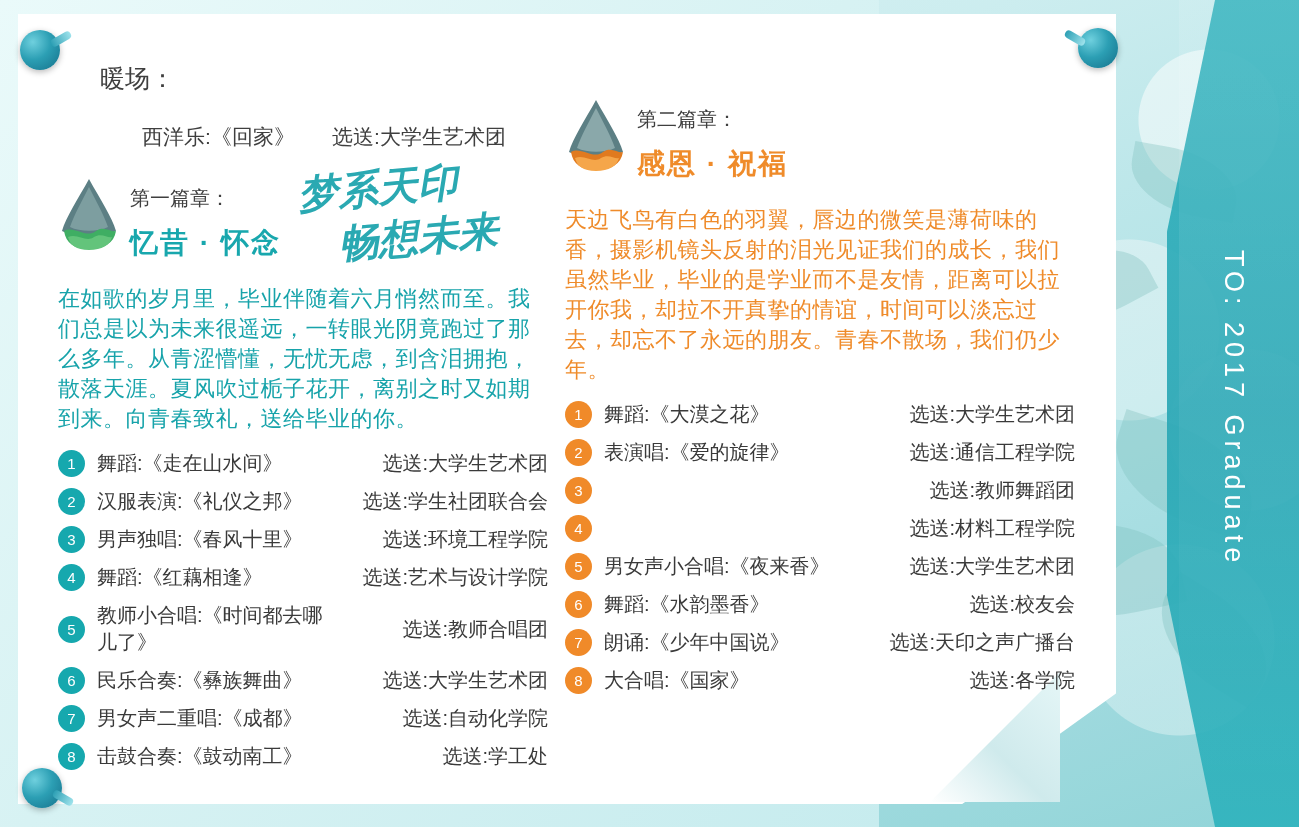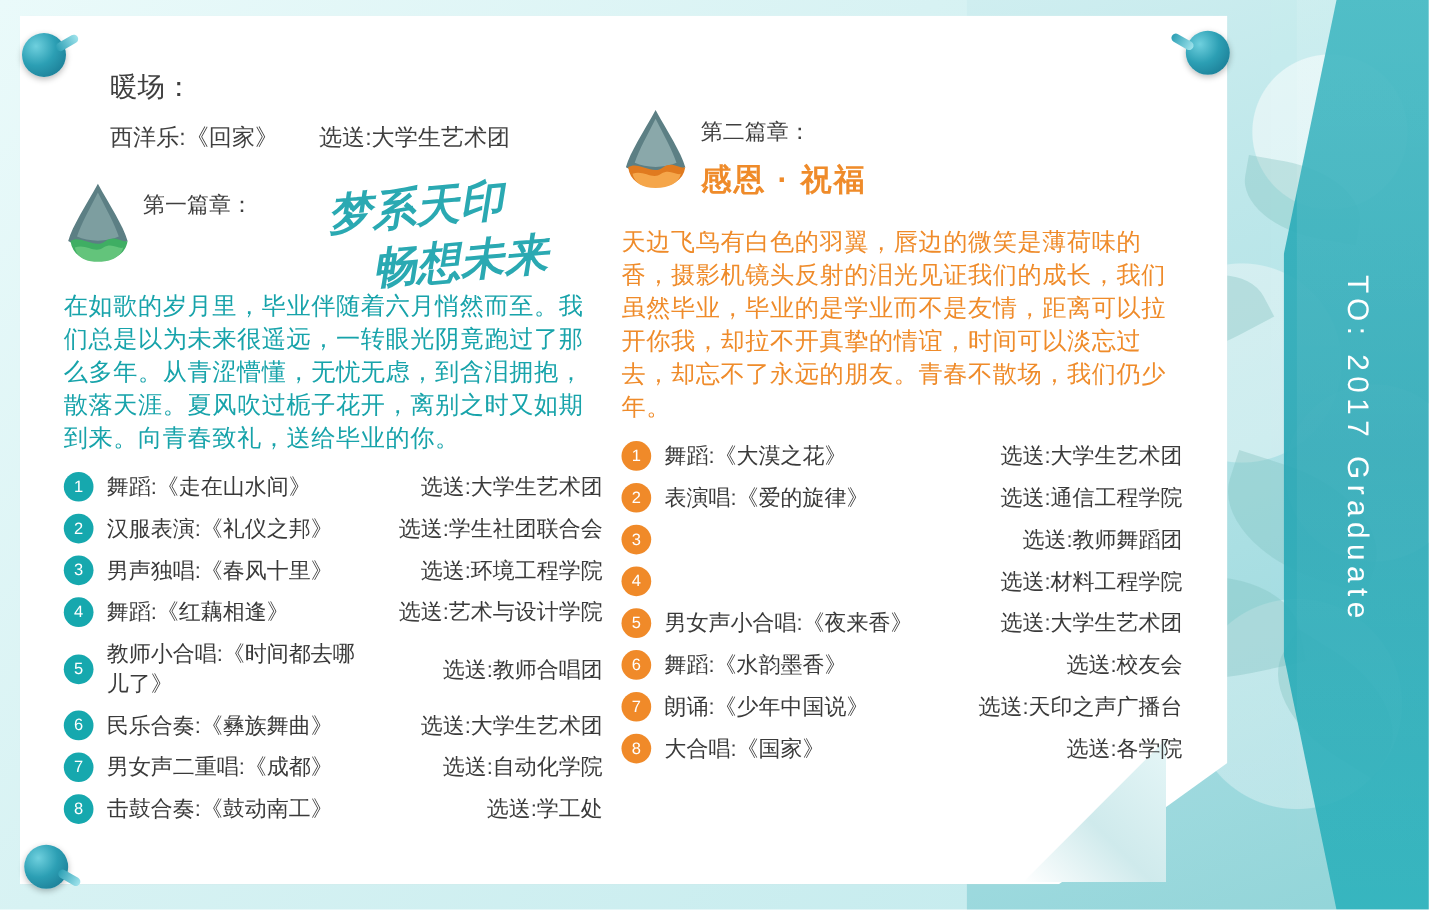--- a/index.html
+++ b/index.html
@@ -136,23 +136,24 @@
   .col-right { left: 565px; width: 510px; }
 
   .pre-head {
     color: #3f3f3f;
     font-size: 25px;
     margin-left: 42px;
   }
   .pre-item {
     display: flex;
     margin-left: 42px;
-    margin-top: 16px;
+    margin-top: 28px;
     color: #3f3f3f;
     font-size: 21px;
+    justify-content: center;
   }
   .pre-item .t { width: 190px; }
 
   
   .chapter {
     display: flex;
     align-items: flex-start;
     margin-top: 26px;
   }
   .mountain-icon { width: 62px; height: 76px; flex: none; }
@@ -262,20 +263,21 @@
 
     <div class="chapter">
       <svg class="mountain-icon" viewBox="0 0 62 76">
         <path d="M31 2 C20 22 8 40 4 54 C14 60 48 60 58 54 C54 40 42 22 31 2 Z" fill="#5c7f84"></path>
         <path d="M31 10 C24 24 16 38 12 50 C22 55 40 55 50 50 C46 38 38 24 31 10 Z" fill="#7d9ea0"></path>
         <path d="M6 54 C16 48 28 62 38 54 C46 48 54 56 58 54 C56 66 46 72 31 72 C16 72 8 66 6 54 Z" fill="#3fae63"></path>
         <path d="M10 60 C20 56 28 66 36 60 C44 55 50 62 54 60 C52 68 44 73 31 73 C18 73 12 68 10 60 Z" fill="#63c47b"></path>
       </svg>
       <div class="chapter-texts">
         <div class="chapter-label">第一篇章：</div>
+        <div class="chapter-title">忆昔 · 怀念</div>
       </div>
     </div>
 
     <div class="para teal">在如歌的岁月里，毕业伴随着六月悄然而至。我们总是以为未来很遥远，一转眼光阴竟跑过了那么多年。从青涩懵懂，无忧无虑，到含泪拥抱，散落天涯。夏风吹过栀子花开，离别之时又如期到来。向青春致礼，送给毕业的你。</div>
 
     <div class="list">
       <div class="row">
         <span class="num teal">1</span>
         <span class="name">舞蹈:《走在山水间》</span>
         <span class="from">选送:大学生艺术团</span>

